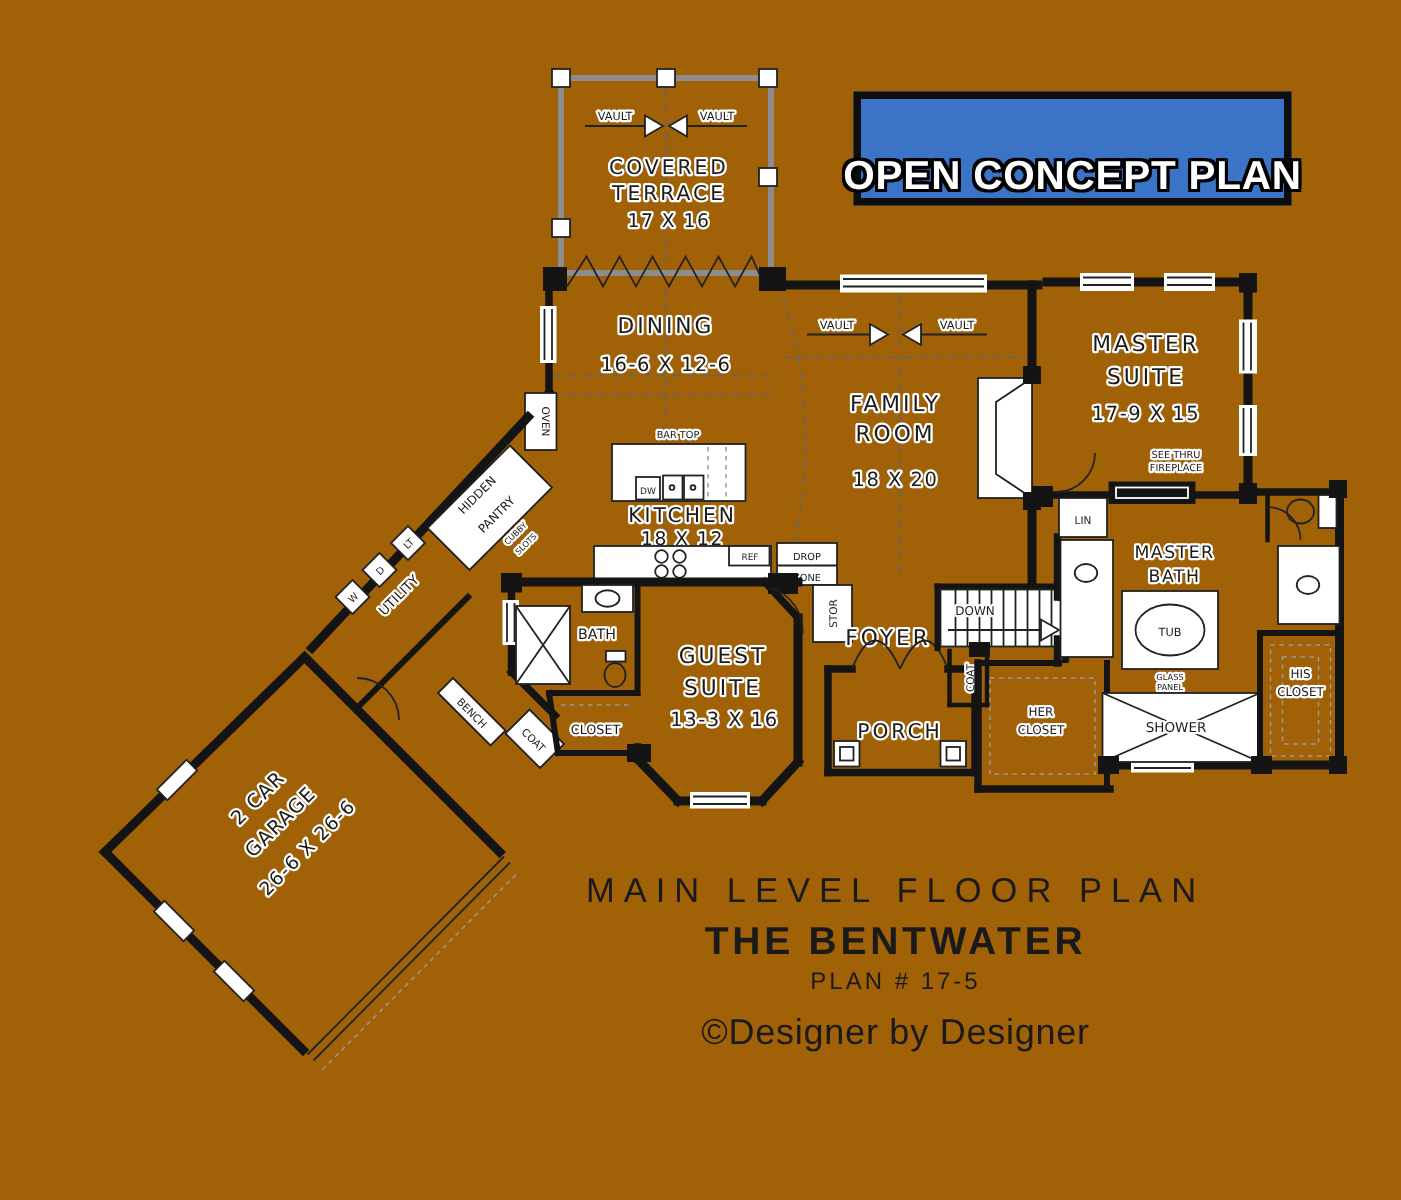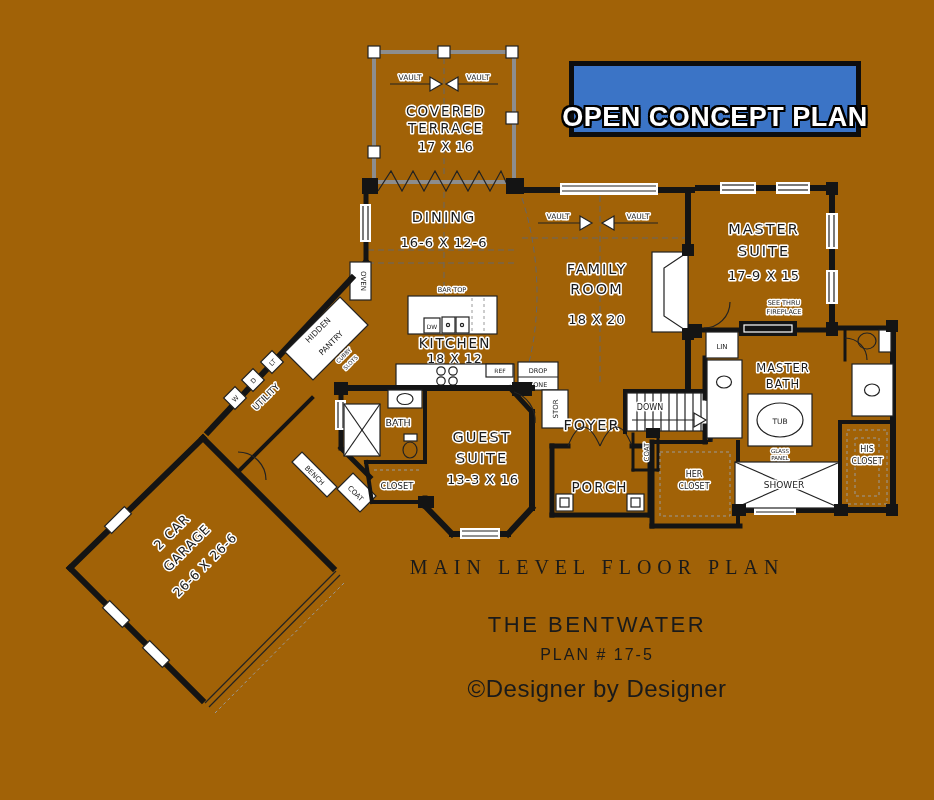--- a/index.html
+++ b/index.html
@@ -26,24 +26,24 @@
   
   .badge{position:absolute;left:569px;top:61px;width:292px;height:76px;
          background:#3b74c6;border:5px solid #0d0d0d;box-sizing:border-box;
          display:flex;align-items:center;justify-content:center;}
   .badge span{font-family:"Liberation Sans",sans-serif;font-weight:800;font-size:27px;
          color:#ffffff;letter-spacing:0.5px;white-space:nowrap;
          text-shadow:-2px -2px 0 #000,2px -2px 0 #000,-2px 2px 0 #000,2px 2px 0 #000,
                      0 -2px 0 #000,0 2px 0 #000,-2px 0 0 #000,2px 0 0 #000;margin-top:36px;}
   
   .titles{position:absolute;left:367px;top:0;width:460px;text-align:center;color:#1a1a1a;}
-  .titles .l1{position:absolute;left:0;top:556px;width:100%;font-family:Liberation Serif, serif;
-         font-size:20px;letter-spacing:6px;}
+  .titles .l1{position:absolute;left:0;top:580px;width:100%;font-family:Liberation Sans, sans-serif;
+         font-size:23px;letter-spacing:6px;}
   .titles .l2{position:absolute;left:0;top:612px;width:100%;font-family:"Liberation Sans",sans-serif;
-         font-size:22px;font-weight:400;letter-spacing:2.5px;}
+         font-size:26px;font-weight:700;letter-spacing:2.5px;}
   .titles .l3{position:absolute;left:0;top:646px;width:100%;font-family:"Liberation Sans",sans-serif;
          font-size:16px;letter-spacing:2px;}
   .titles .l4{position:absolute;left:0;top:675px;width:100%;font-family:"Liberation Sans",sans-serif;
          font-size:24px;letter-spacing:0.5px;}
 </style>
 </head>
 <body>
 
 <div id="stage">
 

